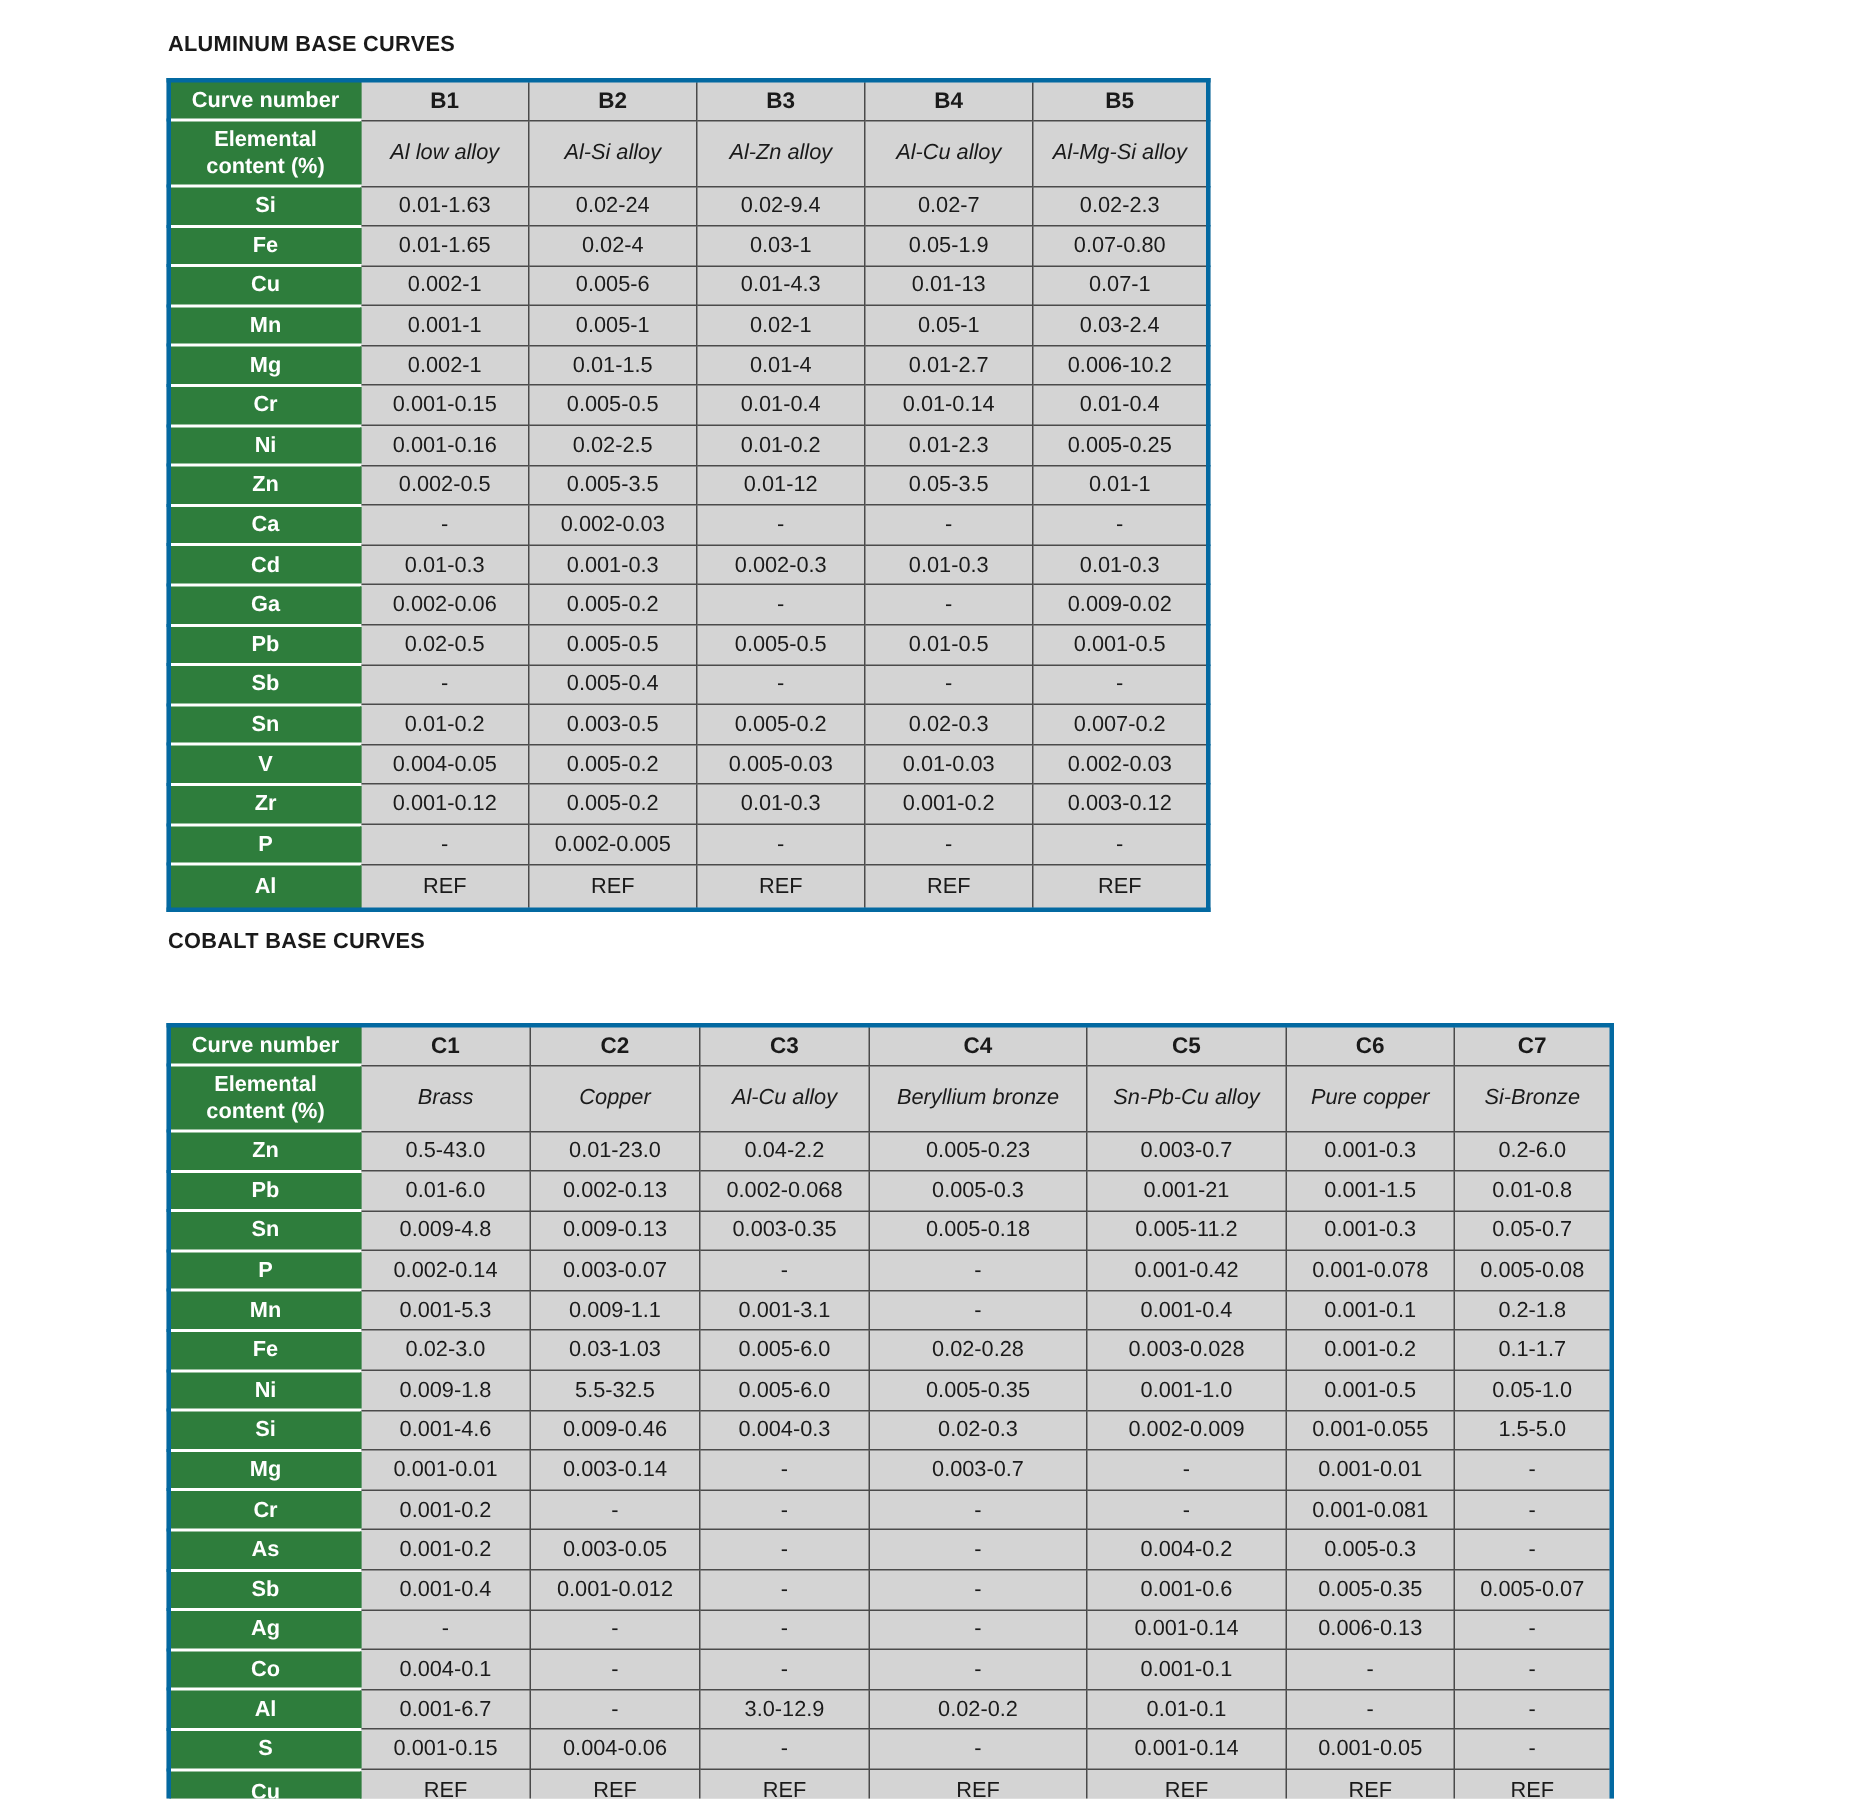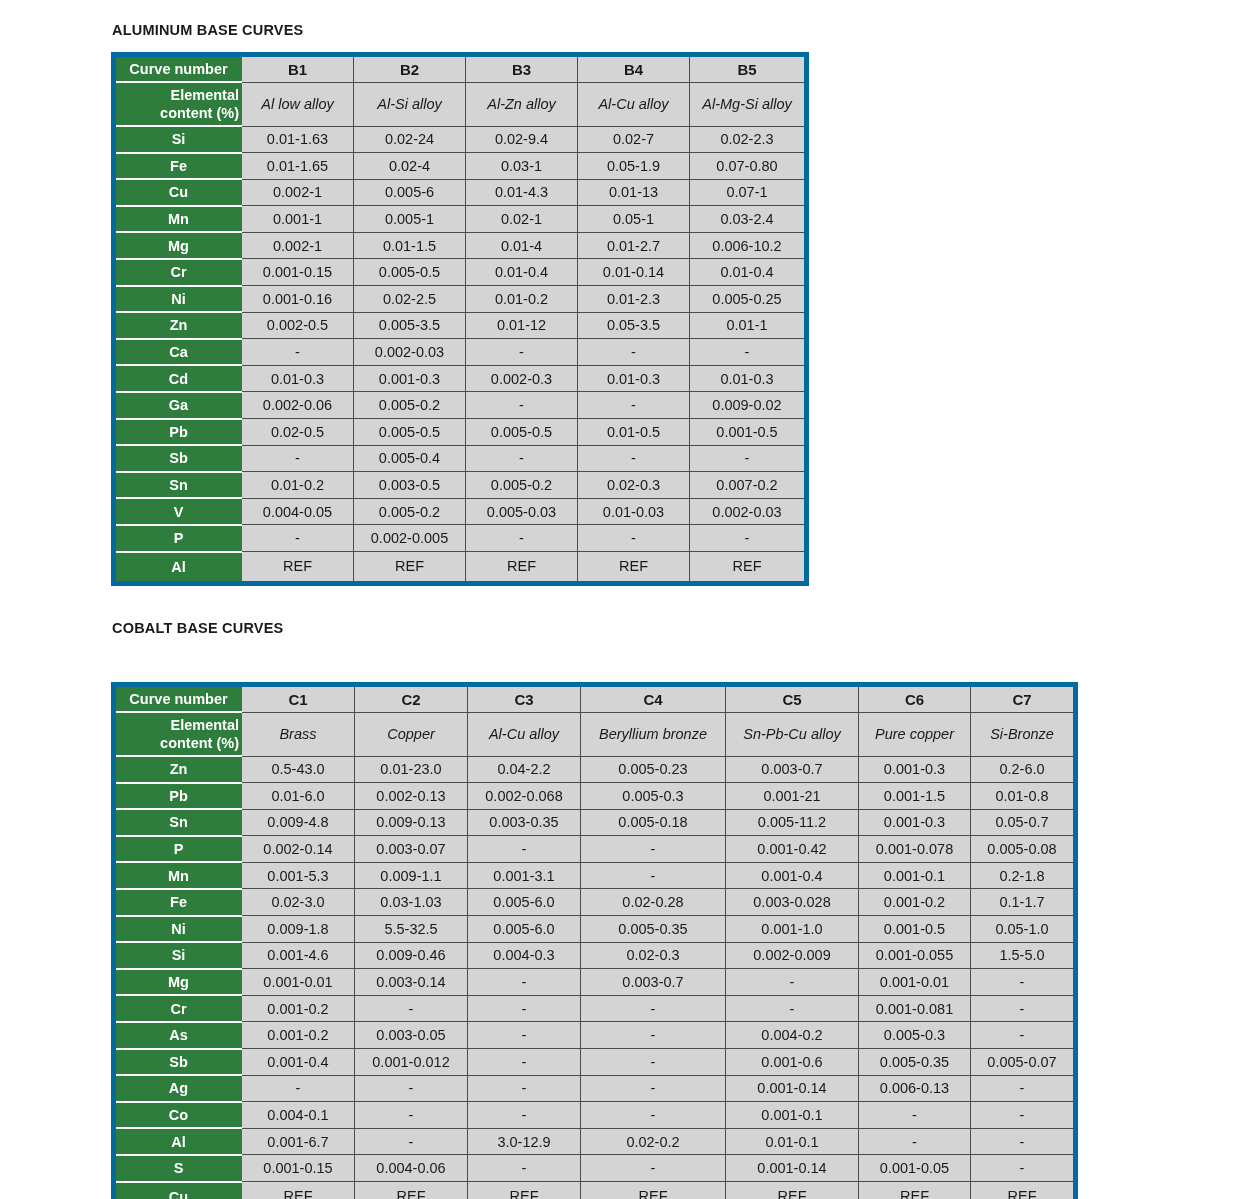--- a/index.html
+++ b/index.html
@@ -28,21 +28,21 @@
     color: #1a1a1a;
     margin: 0;
     padding: 0;
   }
   .tbl-wrap {
     position: absolute;
   }
   table.ctbl {
     border-collapse: collapse;
     table-layout: fixed;
-    border: 5px solid #0369a1;
+    border: 3px solid #0369a1;
     background: #d4d4d4;
   }
   table.ctbl td {
     border: 1px solid #4a4a4a;
     background: #d4d4d4;
     color: #1a1a1a;
     font-size: 14.5px;
     text-align: center;
     vertical-align: middle;
     padding: 0 2px;
@@ -64,21 +64,20 @@
     font-size: 15px;
   }
   table.ctbl td.alloy {
     font-weight: normal;
     font-size: 14.5px;
     font-style: italic;
   }
   table.ctbl td.elemental {
     line-height: 1.25;
     white-space: normal;
-    text-align: right;
   }
   .r-hdr td { height: 24px; }
   .r-alloy td { height: 42px; }
   .r-data td { height: 24.6px; }
   .r-ref td { height: 28px; }
 
   
   #alu-wrap { left: 111px; top: 52px; }
   #alu-tbl { width: 693px; }
   #alu-tbl col.c-head { width: 128px; }
@@ -243,20 +242,28 @@
             <td>0.02-0.3</td>
             <td>0.007-0.2</td>
           </tr>
           <tr class="r-data">
             <td class="rowhead">V</td>
             <td>0.004-0.05</td>
             <td>0.005-0.2</td>
             <td>0.005-0.03</td>
             <td>0.01-0.03</td>
             <td>0.002-0.03</td>
+          </tr>
+          <tr class="r-data">
+            <td class="rowhead">Zr</td>
+            <td>0.001-0.12</td>
+            <td>0.005-0.2</td>
+            <td>0.01-0.3</td>
+            <td>0.001-0.2</td>
+            <td>0.003-0.12</td>
           </tr>
           <tr class="r-data">
             <td class="rowhead">P</td>
             <td>-</td>
             <td>0.002-0.005</td>
             <td>-</td>
             <td>-</td>
             <td>-</td>
           </tr>
           <tr class="r-ref">

